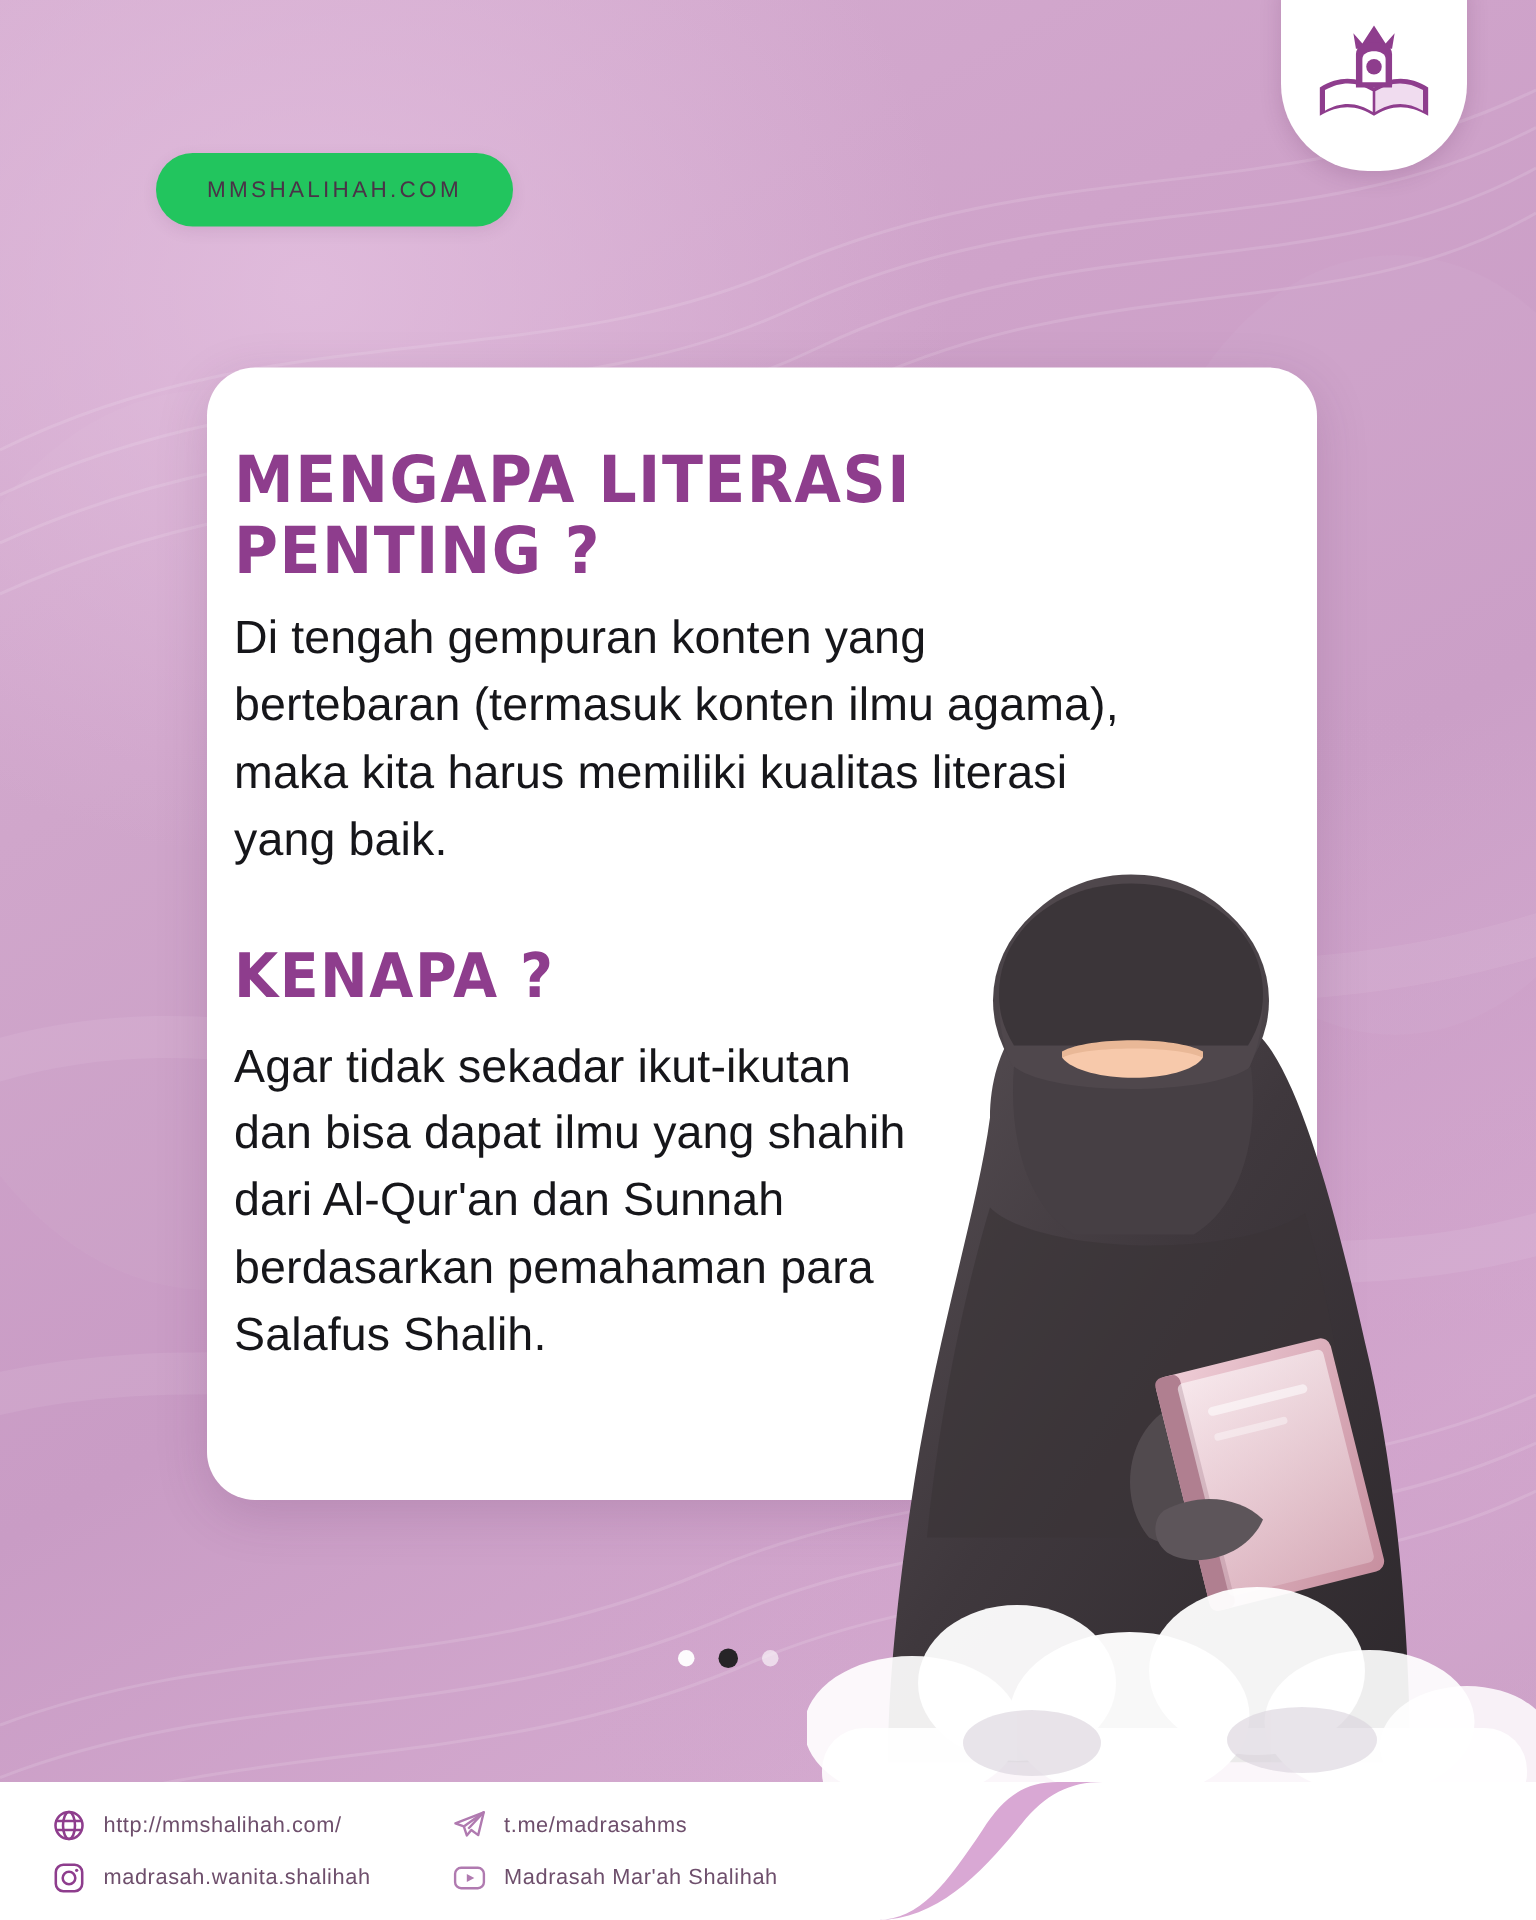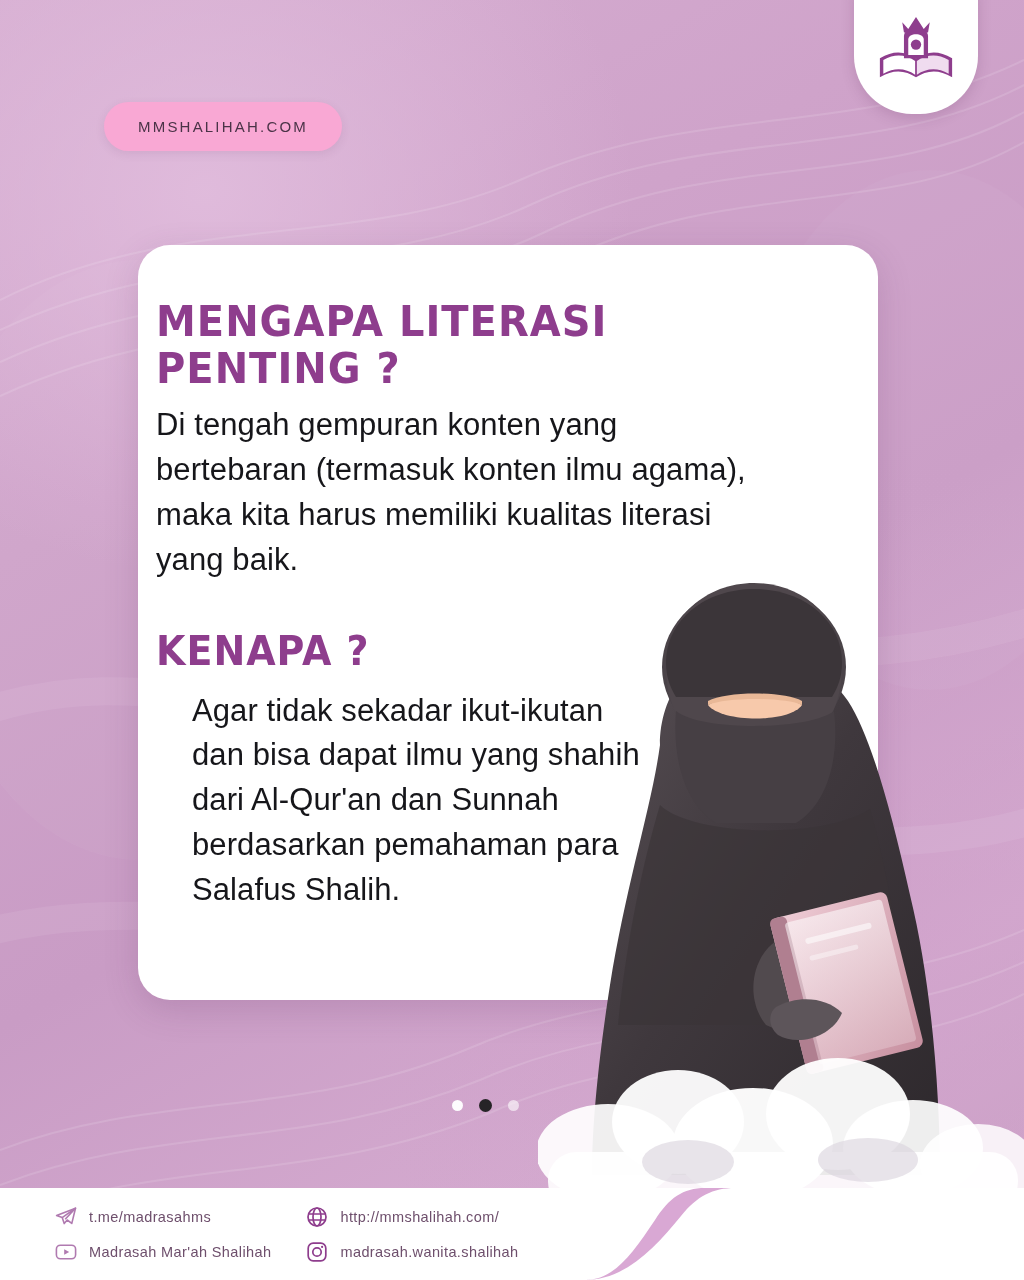--- a/index.html
+++ b/index.html
@@ -33,21 +33,21 @@
     border-radius:14px 14px 58px 58px;
     box-shadow:0 4px 14px rgba(90,40,85,.18);
     display:flex; align-items:center; justify-content:center;
   }
   .logo-badge .mark { width:86px; height:86px; position:relative; }
   .logo-badge .mark svg { width:100%; height:100%; }
 
   
   .url-pill {
     position:absolute; top:102px; left:104px;
-    background:#f9a8d4;
+    background:#22c55e;
     border-radius:28px;
     padding:16px 34px;
     font-size:15px;
     letter-spacing:2.2px;
     color:#4a3347;
     box-shadow:0 3px 10px rgba(90,40,85,.10);
   }
 
   
   .card {
@@ -83,21 +83,21 @@
     margin-top:46px;
   }
   .body-text {
     font-size:31px;
     line-height:1.45;
     color:#16161a;
     margin-top:18px;
     max-width:600px;
     letter-spacing:.1px;
   }
-  .body-text.narrow { max-width:468px;margin-left:36px; }
+  .body-text.narrow { max-width:468px; }
 
   
   .illustration {
     position:absolute;
     right:54px; bottom:105px;
     width:430px; height:620px;
     pointer-events:none;
   }
   .illustration svg { width:100%; height:100%; display:block; }
 
@@ -268,41 +268,20 @@
   <span class="dot"></span>
   <span class="dot active"></span>
   <span class="dot faint"></span>
 </div>
 
 <div class="footer">
   <div class="footer-swoosh">
     <svg viewBox="0 0 220 92" preserveAspectRatio="none">
       <path d="M0,92 C40,92 70,60 96,28 C112,8 128,0 150,0 L120,0 C98,0 84,10 70,32 C46,68 28,92 0,92 Z" fill="#d9a8d4"></path>
     </svg>
-  </div>
-
-  <div class="fcol col2">
-    <div class="frow">
-      <span class="fic">
-        <svg viewBox="0 0 24 24" fill="none" stroke="#b07ab0" stroke-width="1.6" stroke-linejoin="round">
-          <path d="M21.5 3.2 2.6 10.6l5.6 2 2 6 3-3.6 4.6 3.4z"></path>
-          <path d="M8.2 12.6 21.5 3.2l-10.3 11"></path>
-        </svg>
-      </span>
-      <span class="txt">t.me/madrasahms</span>
-    </div>
-    <div class="frow">
-      <span class="fic">
-        <svg viewBox="0 0 24 24" fill="none" stroke="#b07ab0" stroke-width="1.6">
-          <rect x="2.4" y="5.2" width="19.2" height="13.6" rx="4"></rect>
-          <path d="M10.2 9.3 15.2 12l-5 2.7z" fill="#b07ab0" stroke="none"></path>
-        </svg>
-      </span>
-      <span class="txt">Madrasah Mar'ah Shalihah</span>
-    </div>
   </div>
 
   <div class="fcol col1">
     <div class="frow">
       <span class="fic">
         <svg viewBox="0 0 24 24" fill="none" stroke="#8e3d8d" stroke-width="1.7">
           <circle cx="12" cy="12" r="9"></circle>
           <ellipse cx="12" cy="12" rx="4" ry="9"></ellipse>
           <path d="M3.5 9h17M3.5 15h17"></path>
         </svg>
@@ -314,13 +293,34 @@
         <svg viewBox="0 0 24 24" fill="none" stroke="#8e3d8d" stroke-width="1.7">
           <rect x="3.2" y="3.2" width="17.6" height="17.6" rx="5"></rect>
           <circle cx="12" cy="12" r="4.2"></circle>
           <circle cx="17.1" cy="6.9" r="1.1" fill="#8e3d8d" stroke="none"></circle>
         </svg>
       </span>
       <span class="txt">madrasah.wanita.shalihah</span>
     </div>
   </div>
 
+  <div class="fcol col2">
+    <div class="frow">
+      <span class="fic">
+        <svg viewBox="0 0 24 24" fill="none" stroke="#b07ab0" stroke-width="1.6" stroke-linejoin="round">
+          <path d="M21.5 3.2 2.6 10.6l5.6 2 2 6 3-3.6 4.6 3.4z"></path>
+          <path d="M8.2 12.6 21.5 3.2l-10.3 11"></path>
+        </svg>
+      </span>
+      <span class="txt">t.me/madrasahms</span>
+    </div>
+    <div class="frow">
+      <span class="fic">
+        <svg viewBox="0 0 24 24" fill="none" stroke="#b07ab0" stroke-width="1.6">
+          <rect x="2.4" y="5.2" width="19.2" height="13.6" rx="4"></rect>
+          <path d="M10.2 9.3 15.2 12l-5 2.7z" fill="#b07ab0" stroke="none"></path>
+        </svg>
+      </span>
+      <span class="txt">Madrasah Mar'ah Shalihah</span>
+    </div>
+  </div>
+
 </div>
 
 </body></html>

